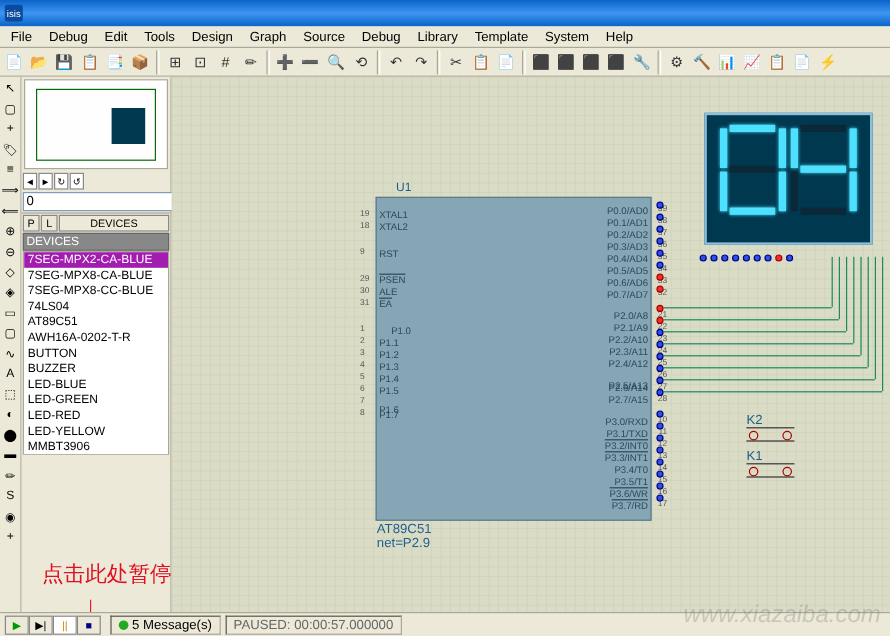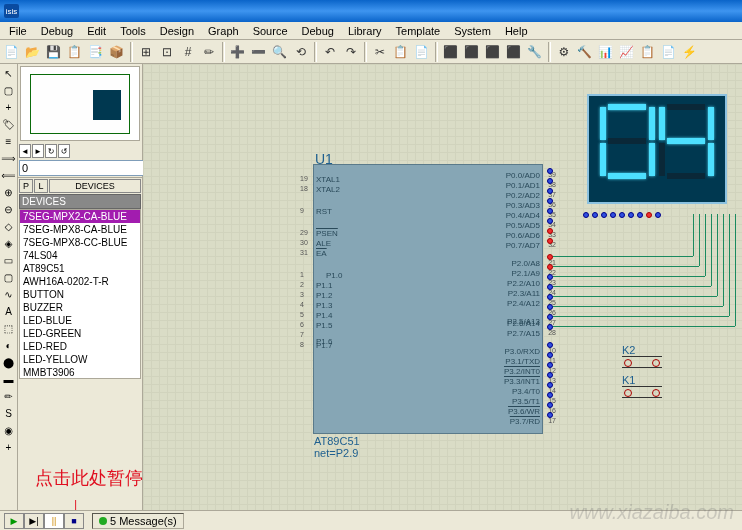--- a/index.html
+++ b/index.html
@@ -24,21 +24,21 @@
 .inputrow input{flex:1;border:1px solid #7f9db9;height:16px;font-size:11px;padding:0 2px}
 .pl{display:flex;gap:1px;padding:1px;border-top:1px solid #aca899}
 .pl .plbtn{width:14px;height:14px;border:1px solid #888;background:#ece9d8;font-size:9px;display:flex;align-items:center;justify-content:center}
 .dev-header{background:#888;color:#fff;border:1px solid #666;margin:0 1px;font-size:10px;padding:1px 2px}
 .devices{overflow:auto;margin:0 1px;border:1px solid #aca899;background:#fff;height:170px}
 .devices .dev{padding:1px 3px;font-size:10px;white-space:nowrap}
 .devices .dev.sel{background:#a21caf;color:#fff}
 .canvas{flex:1;background:#dadcc6;position:relative;overflow:hidden}
 .canvas::before{content:"";position:absolute;inset:0;background-image:linear-gradient(#c9ccb5 1px,transparent 1px),linear-gradient(90deg,#c9ccb5 1px,transparent 1px);background-size:8px 8px;opacity:.5}
 .chip{position:absolute;left:170px;top:100px;width:230px;height:270px;background:#86a6b5;border:1px solid #5a7a8a}
-.chip-label{position:absolute;top:-14px;left:1px;font-size:14px;color:#1e5f8f}
+.chip-label{position:absolute;top:-14px;left:16px;font-size:10px;color:#1e5f8f}
 .chip-footer{position:absolute;bottom:-26px;left:0;font-size:10px;color:#1e5f8f}
 .pin{position:absolute;font-size:8px;color:#2a4a5a}
 .pin.left{left:2px}
 .pin.right{right:2px;text-align:right}
 .pinnum{position:absolute;font-size:7px;color:#555}
 .pinnum.l{left:-14px}
 .pinnum.r{right:-14px}
 .dot{position:absolute;width:6px;height:6px;border-radius:50%}
 .dot.red{background:#f03030;border:1px solid #a00}
 .dot.blue{background:#3050e0;border:1px solid #008}
@@ -375,15 +375,16 @@
   <div class="simctrls">
     <div class="simbtn" style="color:#090">▶</div>
     <div class="simbtn">▶|</div>
     <div class="simbtn stop" style="color:#c80">||</div>
     <div class="simbtn" style="color:#008">■</div>
   </div>
   <div class="status-msg">
     <span class="dot-g"></span>
       <span>5 Message(s)</span>
   </div>
+  <div class="status-paused">PAUSED: 00:00:57.000000</div>
 </div>
 
 <div class="watermark">www.xiazaiba.com</div>
 
 </body></html>

